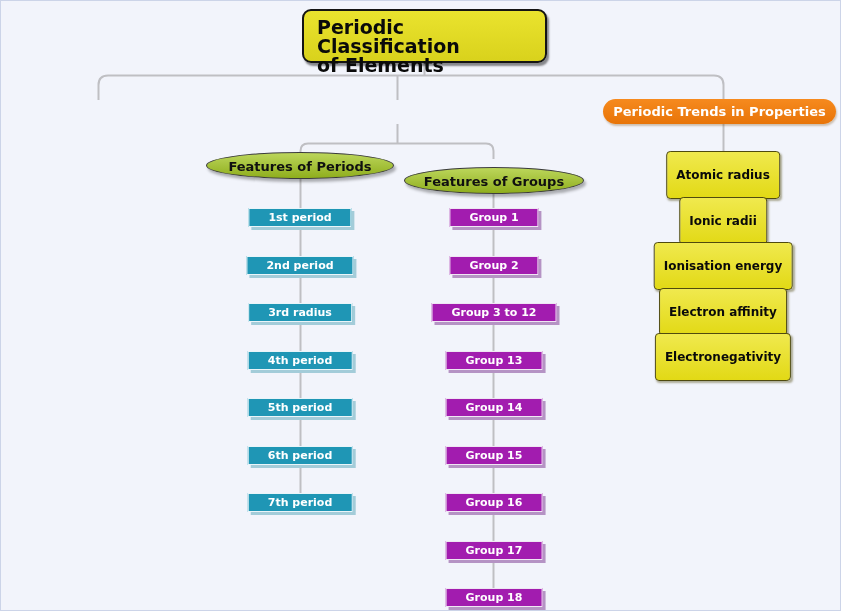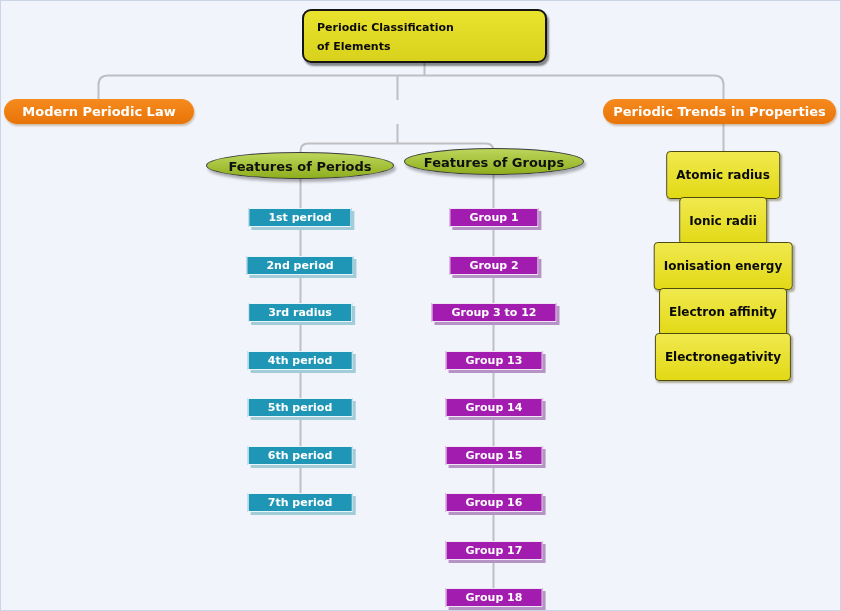--- a/index.html
+++ b/index.html
@@ -9,21 +9,21 @@
     font-family:"DejaVu Sans","Liberation Sans",sans-serif;
   }
   .wires{position:absolute;left:0;top:0;width:841px;height:611px;}
   .node{position:absolute;box-sizing:border-box;font-weight:bold;cursor:default;}
   
   .root{
     left:301px;top:8px;width:245px;height:54px;
     background:linear-gradient(#eae32e,#d9d21c);
     border:2.5px solid #141414;border-radius:9px;
     box-shadow:2px 3px 2px rgba(0,0,0,0.45);
-    color:#0a0a0a;font-size:11px;line-height:19px;
+    color:#0a0a0a;font-size:19px;line-height:19px;
     padding:7px 8px 0 13px;white-space:pre-line;text-align:left;
   }
   
   .pill{
     height:25px;line-height:25px;text-align:center;
     background:linear-gradient(#f68a1e,#e87408);
     border-radius:13px;color:#ffffff;font-size:13px;
     box-shadow:1px 2px 2px rgba(120,70,0,0.30);
   }
   .pill.law{left:3px;top:98px;width:190px;}
@@ -31,21 +31,21 @@
   .pill.trends{left:602px;top:98px;width:233px;}
   
   .ellipse{
     height:27px;line-height:27px;text-align:center;
     background:linear-gradient(#bcd65b,#8fae1d);
     border:1.5px solid #3c3c3c;border-radius:50%;
     color:#101010;font-size:13px;
     box-shadow:2px 3px 3px rgba(0,0,0,0.30);
   }
   .ellipse.periods{left:205px;top:151px;width:188px;}
-  .ellipse.groups{left:403px;top:147px;width:180px;}
+  .ellipse.groups{left:403px;top:166px;width:180px;}
   
   .nbox{
     transform:translateX(-50%);
     font-size:11px;line-height:15px;padding:1px 19px;
     color:#ffffff;text-align:center;white-space:nowrap;
   }
   .nbox.teal{
     left:299px;background:#1f96b5;border:1px solid #eaf5f9;
     box-shadow:3px 3px 0 #a3ccd9;
   }
@@ -74,21 +74,20 @@
     <path d="M396.5 74.5 L396.5 99"></path>
     <path d="M396.5 123 L396.5 142.5"></path>
     <path d="M299.5 158 L299.5 150 Q299.5 142.5 307 142.5 L485 142.5 Q492.5 142.5 492.5 150 L492.5 158"></path>
     <path d="M299.5 170 L299.5 500"></path>
     <path d="M492.5 170 L492.5 595"></path>
   </svg>
 
   <div class="node root">Periodic Classification
 of Elements</div>
 
-  <div class="node pill law">Modern Periodic Law</div>
   <div class="node pill trends">Periodic Trends in Properties</div>
 
   <div class="node ellipse periods">Features of Periods</div>
   <div class="node ellipse groups">Features of Groups</div>
 
   <div class="node nbox teal" style="top:207px">1st period</div>
   <div class="node nbox teal" style="top:255px">2nd period</div>
   <div class="node nbox teal" style="top:302px">3rd radius</div>
   <div class="node nbox teal" style="top:350px">4th period</div>
   <div class="node nbox teal" style="top:397px">5th period</div>

